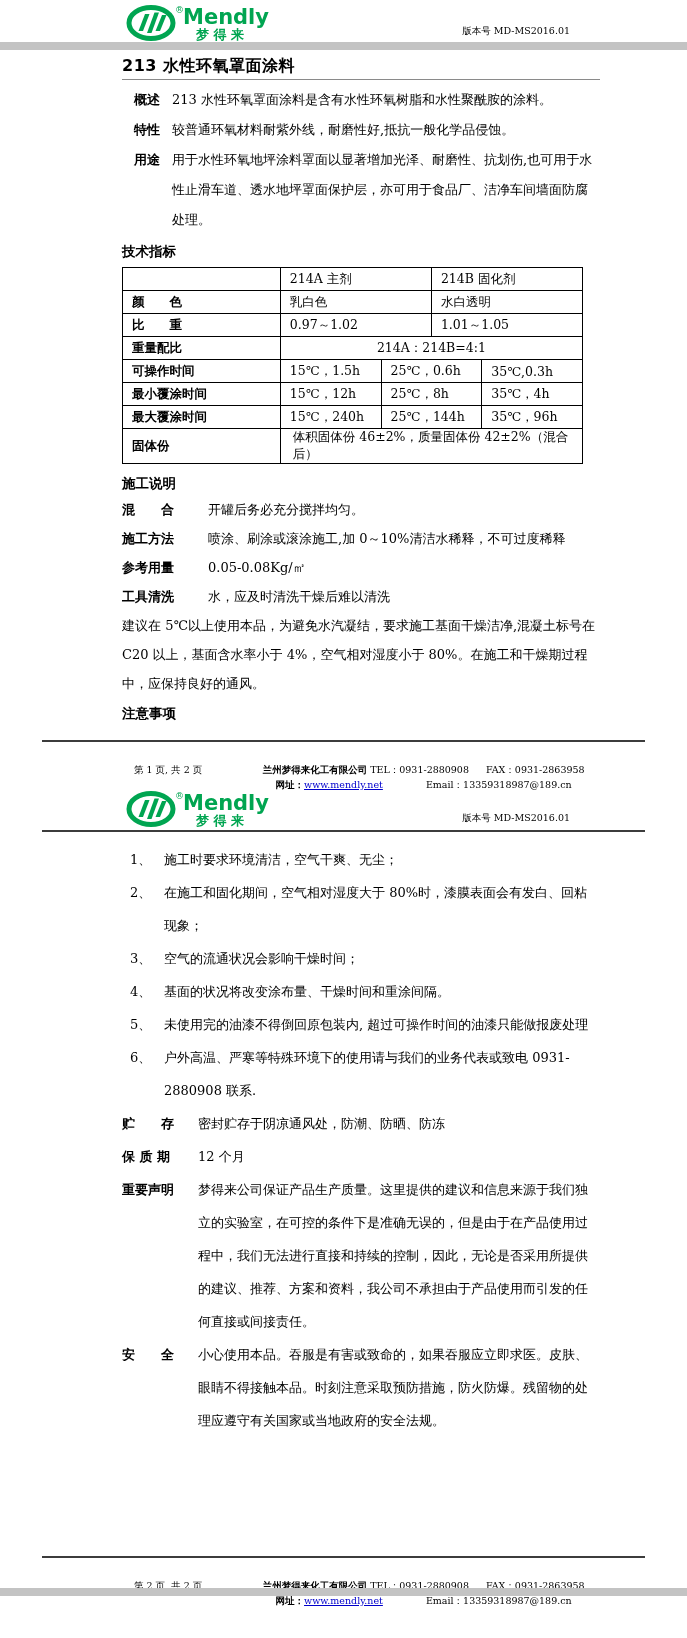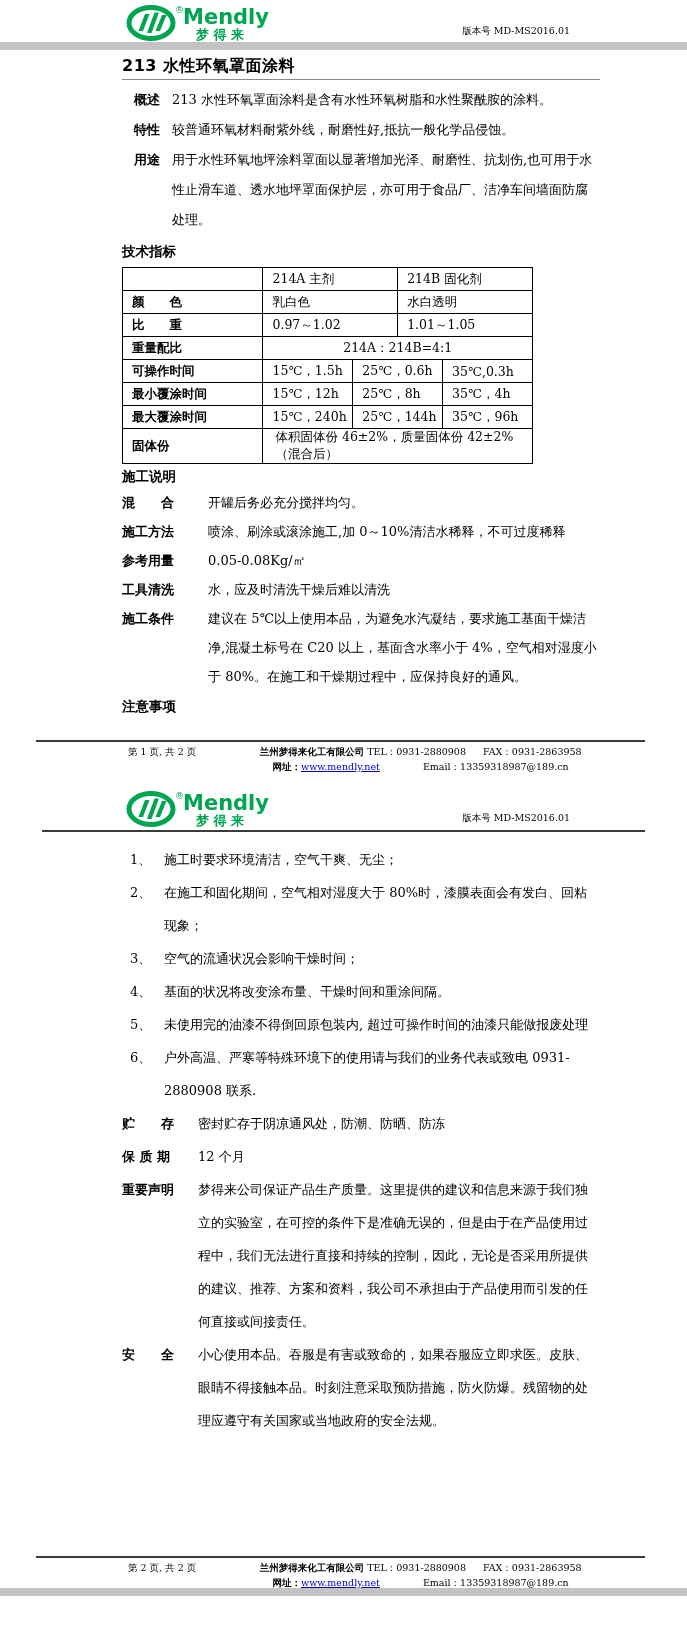--- a/index.html
+++ b/index.html
@@ -27,45 +27,45 @@
   .band { height: 8px; background: #c3c3c3; }
   .band.bottom { position: absolute; left: 0; right: 0; top: 808px; }
 
   .main { margin: 0 87px 0 122px; }
   #page2 .main { margin-top: 11px; }
 
   h1.title { font-size: 16px; margin: 3px 0 0; padding-bottom: 0; line-height: 26px;
              border-bottom: 1px solid #8a8a8a; letter-spacing: .5px; }
   .h2 { font-size: 13.5px; line-height: 24px; }
   .h2.tech { margin-top: 4px; }
-  .h2.cons { margin-top: 0; }
+  .h2.cons { margin-top: 7px; }
   .h2.note-h { margin-top: 3px; }
 
   .rows { margin-top: 5px; margin-left: 12px; }
   .row { display: flex; line-height: 30px; }
   .row .lbl { width: 38px; flex: none; }
   .row .val { flex: 1; }
   .crows .row { line-height: 29px; }
   .crows .row .lbl { width: 86px; }
 
-  table.spec { border-collapse: collapse; margin-top: 4px; width: 411px; font-size: 12.5px; }
+  table.spec { border-collapse: collapse; margin-top: 4px; width: 461px; font-size: 12.5px; }
   table.spec td { border: 1px solid #000; height: 23px; padding: 0 2px 0 9px; }
   table.spec td.c { text-align: center; padding: 0 2px; }
   table.spec td.solid { padding-left: 12px; }
   table.spec td.tlbl { font-family: "DejaVu Sans","Liberation Sans",sans-serif; font-weight: bold; }
 
   .note { display: flex; line-height: 33px; }
   .note .num { width: 42px; flex: none; padding-left: 8px; }
   .note .txt { flex: 1; }
   .prow { display: flex; line-height: 33px; }
   .prow .lbl { width: 76px; flex: none; }
   .prow .val { flex: 1; }
 
-  .pg-footer { position: absolute; left: 36px; right: 42px; display: flex;
-               border-top: 2px solid #3c3c3c; padding-top: 2px; font-size: 9.5px; }
+  .pg-footer { position: absolute; left: 42px; right: 42px; display: flex;
+               border-top: 2px solid #3c3c3c; padding-top: 20px; font-size: 9.5px; }
   #page1 .pg-footer { top: 740px; }
   #page2 .pg-footer { top: 776px; }
   .pageinfo { margin-left: 92px; white-space: nowrap; line-height: 15px; }
   .fcenter { flex: 1; text-align: center; line-height: 15px; }
   .fline1 .company { }
   .fline1 .tel { margin-right: 14px; }
   .fline2 .email { margin-left: 40px; }
   a.weblink { color: #0000cc; text-decoration: underline; text-align: center; }
 </style>
 </head>
@@ -176,21 +176,20 @@
       </div>
       <div class="row">
         <span class="lbl hei">参考用量</span>
         <span class="val">0.05-0.08Kg/㎡</span>
       </div>
       <div class="row">
         <span class="lbl hei">工具清洗</span>
         <span class="val">水，应及时清洗干燥后难以清洗</span>
       </div>
       <div class="row">
-        <span class="lbl hei">施工条件</span>
         <span class="val">建议在 5℃以上使用本品，为避免水汽凝结，要求施工基面干燥洁净,混凝土标号在 C20 以上，基面含水率小于 4%，空气相对湿度小于 80%。在施工和干燥期过程中，应保持良好的通风。</span>
       </div>
     </div>
 
     <div class="h2 hei note-h">注意事项</div>
   </div>
 
   <div class="pg-footer">
     <span class="pageinfo">第 1 页, 共 2 页</span>
     <span class="fcenter">

